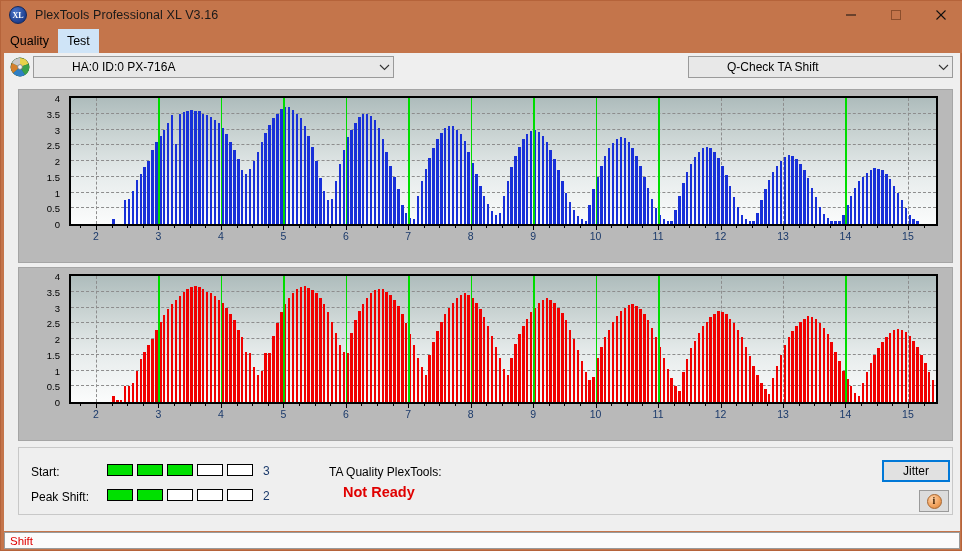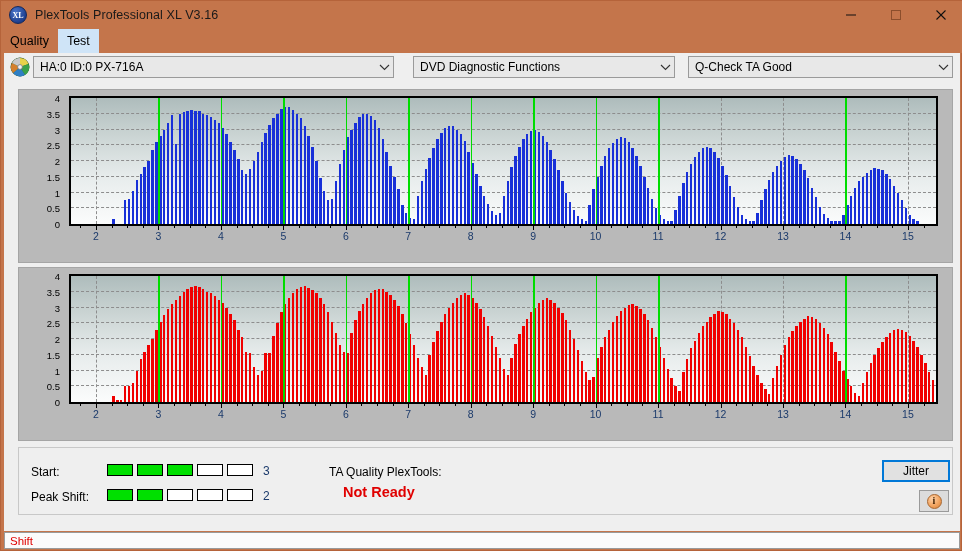--- a/index.html
+++ b/index.html
@@ -64,21 +64,21 @@
   }
   .disc-icon{
     position:absolute;left:6px;top:4px;width:20px;height:20px;
   }
   .combo{
     position:absolute;height:22px;
     background:#e8e8e8;
     border:1px solid #9a9a9a;
     box-sizing:border-box;
     display:flex;align-items:center;
-    font-size:12px;color:#000;
+    font-size:12px;color:#000;padding-left:32px;
   }
   .combo .lbl{padding-left:6px;flex:1;white-space:nowrap;overflow:hidden;}
   .combo .arrow{
     width:18px;display:flex;align-items:center;justify-content:center;
     color:#333;
   }
   #combo-drive{left:29px;top:3px;width:361px;}
   #combo-function{left:409px;top:3px;width:262px;}
   #combo-test{left:684px;top:3px;width:265px;}
   
@@ -220,31 +220,23 @@
 
       <div class="combo" id="combo-drive">
         <div class="lbl">HA:0 ID:0  PX-716A</div>
         <div class="arrow">
           <svg width="11" height="8" viewBox="0 0 11 8">
               <polyline points="1,2 5.5,6.5 10,2" fill="none" stroke="#333" stroke-width="1.1"></polyline>
             </svg>
         </div>
       </div>
 
-      <div class="combo" id="combo-function">
-        <div class="lbl">DVD Diagnostic Functions</div>
-        <div class="arrow">
-          <svg width="11" height="8" viewBox="0 0 11 8">
-              <polyline points="1,2 5.5,6.5 10,2" fill="none" stroke="#333" stroke-width="1.1"></polyline>
-            </svg>
-        </div>
-      </div>
 
       <div class="combo" id="combo-test">
-        <div class="lbl">Q-Check TA Good</div>
+        <div class="lbl">Q-Check TA Shift</div>
         <div class="arrow">
           <svg width="11" height="8" viewBox="0 0 11 8">
               <polyline points="1,2 5.5,6.5 10,2" fill="none" stroke="#333" stroke-width="1.1"></polyline>
             </svg>
         </div>
       </div>
     </div>
 
     <div class="chart-panel" id="chart-top">
       <div class="chart-inner">

